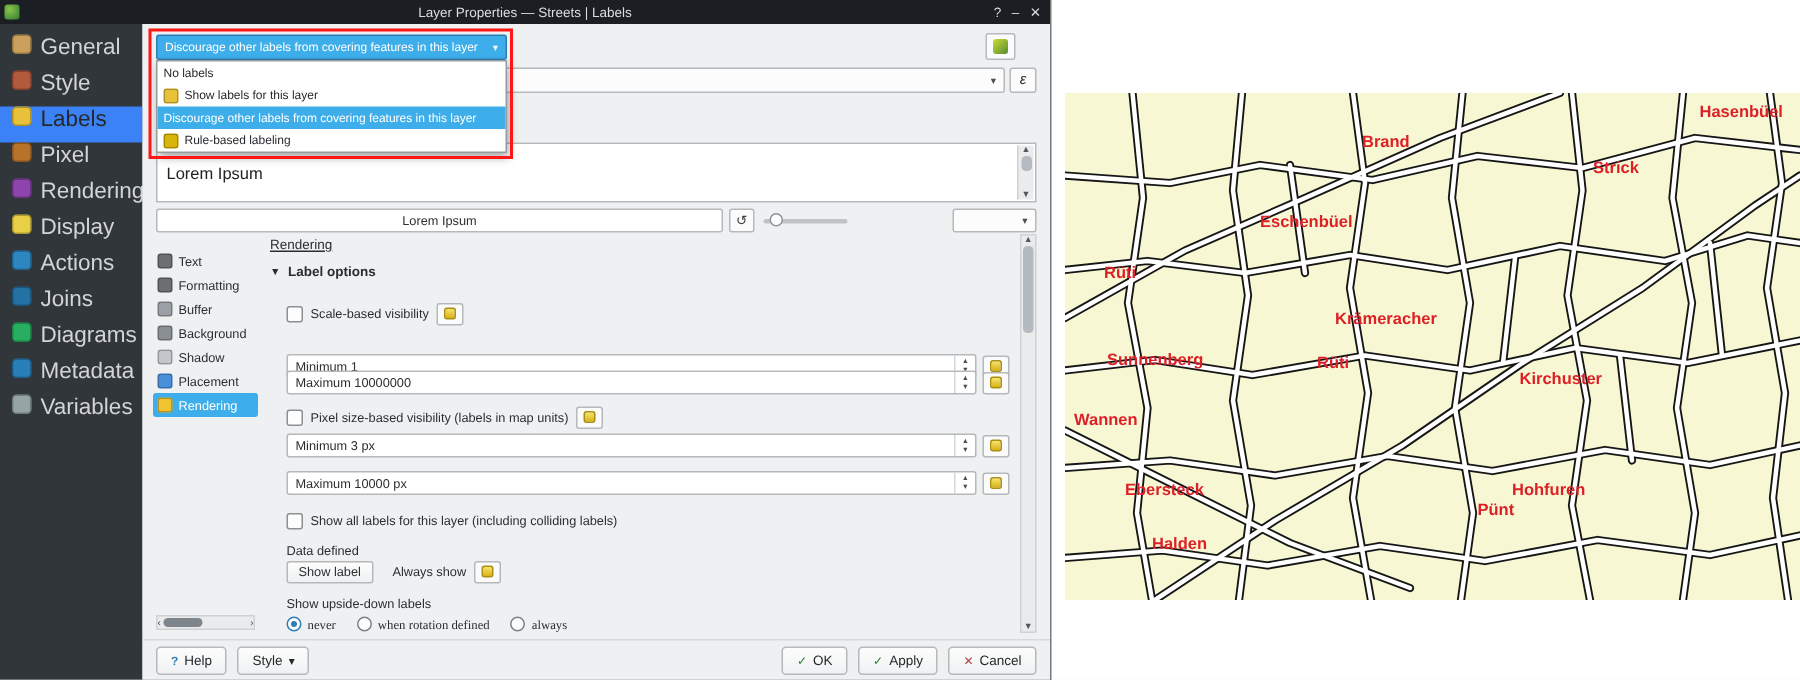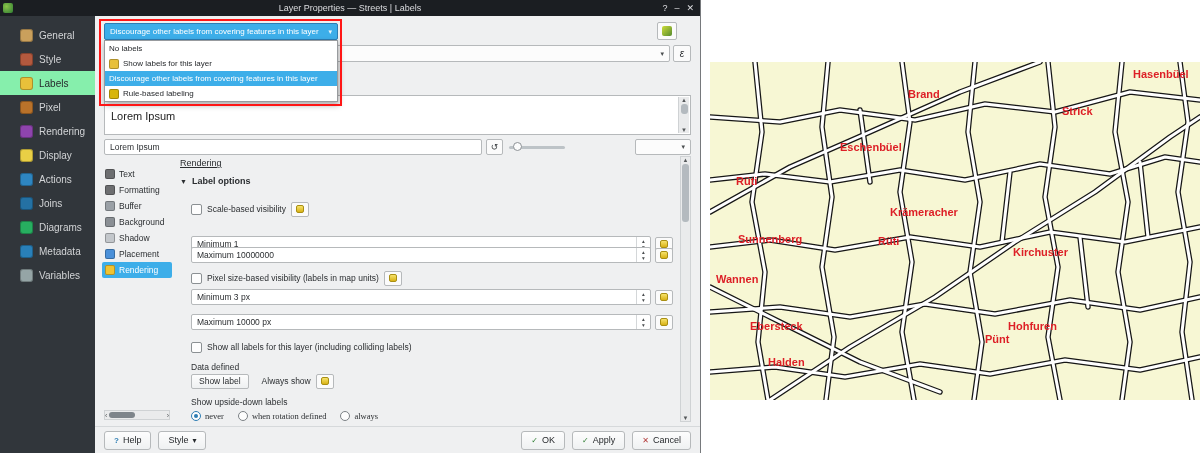--- a/index.html
+++ b/index.html
@@ -1,38 +1,38 @@
 <!DOCTYPE html>
 <html><head>
 <meta charset="utf-8">
 <style>
   * { box-sizing: border-box; margin: 0; padding: 0; }
   html,body { width:1200px; height:453px; background:#ffffff; overflow:hidden;
     font-family:"Liberation Sans", sans-serif; }
-  .abs { position:absolute; }
+  .abs { position:absolute;justify-content:center; }
 
   
   #dialog { position:absolute; left:0; top:0; width:700px; height:453px;
     background:#eff0f1; box-shadow:0 0 0 1px #76797c; }
 
   
   #titlebar { position:absolute; left:0; top:0; width:700px; height:16px;
     background:#1b1e22; color:#dcdde0; font-size:9px; display:flex; align-items:center; }
   #titlebar .appicon { width:10px; height:10px; margin-left:3px; border-radius:2px;
     background:radial-gradient(circle at 35% 35%, #8bc34a, #2e7d32); }
   #titlebar .t-title { position:absolute; left:0; width:100%; text-align:center; }
   #titlebar .t-btns { margin-left:auto; display:flex; gap:7px; padding-right:6px; z-index:2; }
   #titlebar .t-btns span { cursor:default; }
 
   
   #sidebar { position:absolute; left:0; top:16px; width:95px; height:437px;
     background:#31363b; padding-top:7px; }
-  .side-item { height:24px; display:flex; align-items:center; gap:6px; padding-left:20px;
-    color:#d2d4d6; font-size:10px; }
-  .side-item.selected { background:#86efac; color:#26292c; }
+  .side-item { height:24px; display:flex; gap:6px; padding-left:8px;
+    color:#d2d4d6; font-size:15px; }
+  .side-item.selected { background:#3b82f6; color:#26292c; }
   .side-icon { width:13px; height:13px; border-radius:3px; flex:none;
     box-shadow:inset 0 0 0 1px rgba(0,0,0,.25); }
 
   
   #content { position:absolute; left:95px; top:16px; width:605px; height:437px;
     background:#eff0f1; font-size:9px; color:#2b2e31; }
 
   .combo { border:1px solid #b6b9bb; background:#fcfcfc; border-radius:2px;
     display:flex; align-items:center; padding:0 5px; height:17px; font-size:8px; }
   .combo .arrow { margin-left:auto; font-size:7px; color:#4b4e50; }

